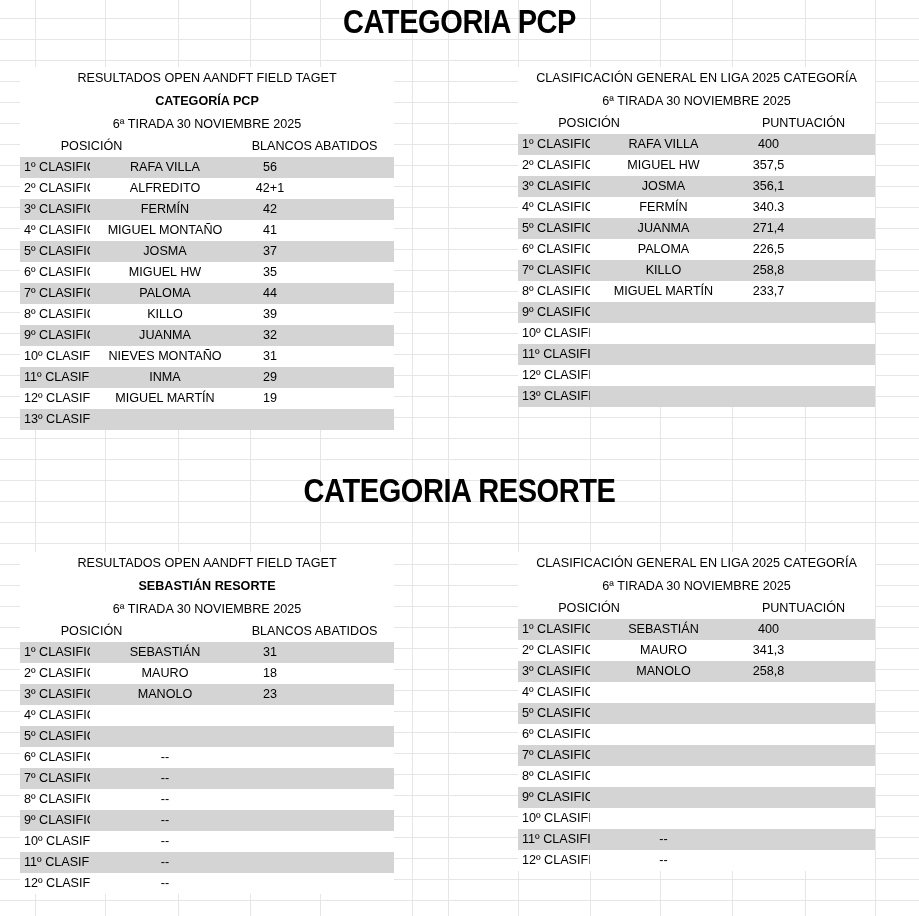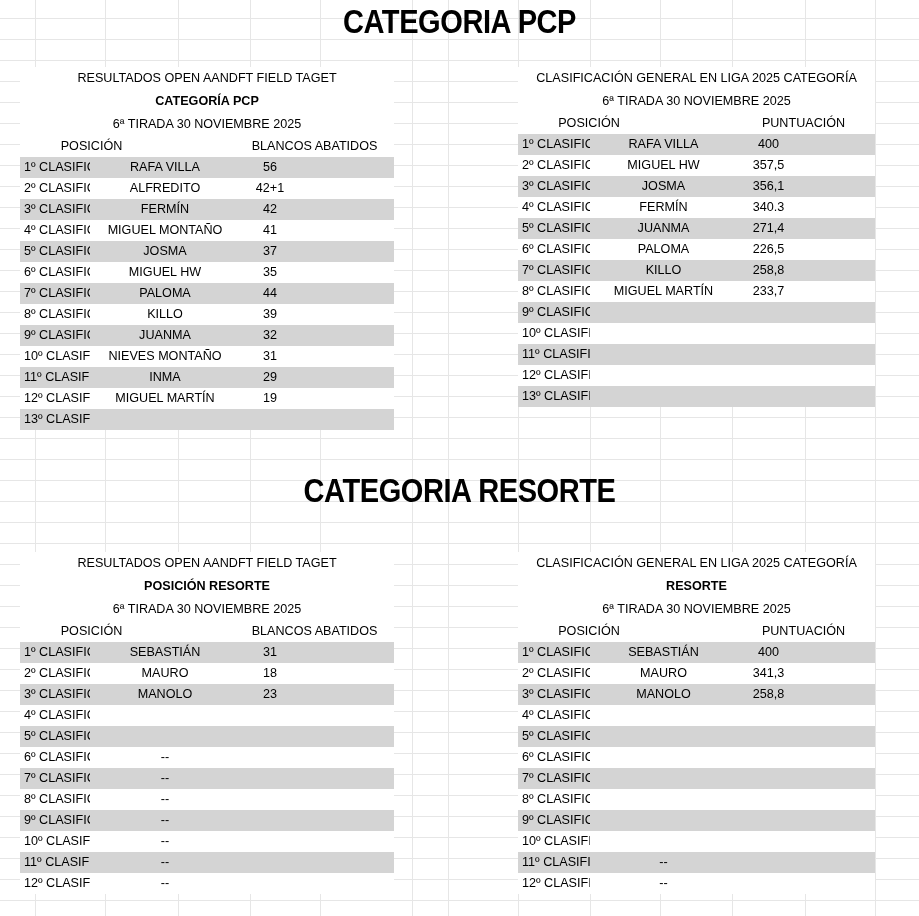--- a/index.html
+++ b/index.html
@@ -372,21 +372,21 @@
         <col style="width: 73px;">
         <col style="width: 72px;">
         <col style="width: 70px;">
         <col style="width: 89px;">
       </colgroup>
       <tbody>
         <tr>
           <td class="hdr-line" colspan="5">RESULTADOS OPEN AANDFT FIELD TAGET</td>
         </tr>
         <tr>
-          <td class="hdr-line b" colspan="5" style="font-weight: bold;">POSICIÓN RESORTE</td>
+          <td class="hdr-line b" colspan="5" style="font-weight: bold;">SEBASTIÁN RESORTE</td>
         </tr>
         <tr>
           <td class="hdr-line" colspan="5">6ª TIRADA  30 NOVIEMBRE 2025</td>
         </tr>
         <tr>
           <td class="colhead" colspan="2">POSICIÓN</td>
           <td class="colhead"></td>
           <td class="colhead" colspan="2">BLANCOS ABATIDOS</td>
         </tr>
         <tr class="row-shade">
@@ -469,23 +469,20 @@
         <col style="width: 70px;">
         <col style="width: 72px;">
         <col style="width: 73px;">
         <col style="width: 70px;">
       </colgroup>
       <tbody>
         <tr>
           <td class="hdr-line" colspan="5"><span>CLASIFICACIÓN GENERAL EN LIGA 2025 </span><span class="b">CATEGORÍA</span></td>
         </tr>
         <tr>
-          <td class="hdr-line b" colspan="5" style="font-weight: bold;">RESORTE</td>
-        </tr>
-        <tr>
           <td class="hdr-line" colspan="5">6ª TIRADA  30 NOVIEMBRE 2025</td>
         </tr>
         <tr>
           <td class="colhead" colspan="2">POSICIÓN</td>
           <td class="colhead"></td>
           <td class="colhead" colspan="2">PUNTUACIÓN</td>
         </tr>
         <tr class="row-shade">
           <td class="c-pos">1º CLASIFICADO</td>
           <td class="c-name" colspan="2">SEBASTIÁN</td>

